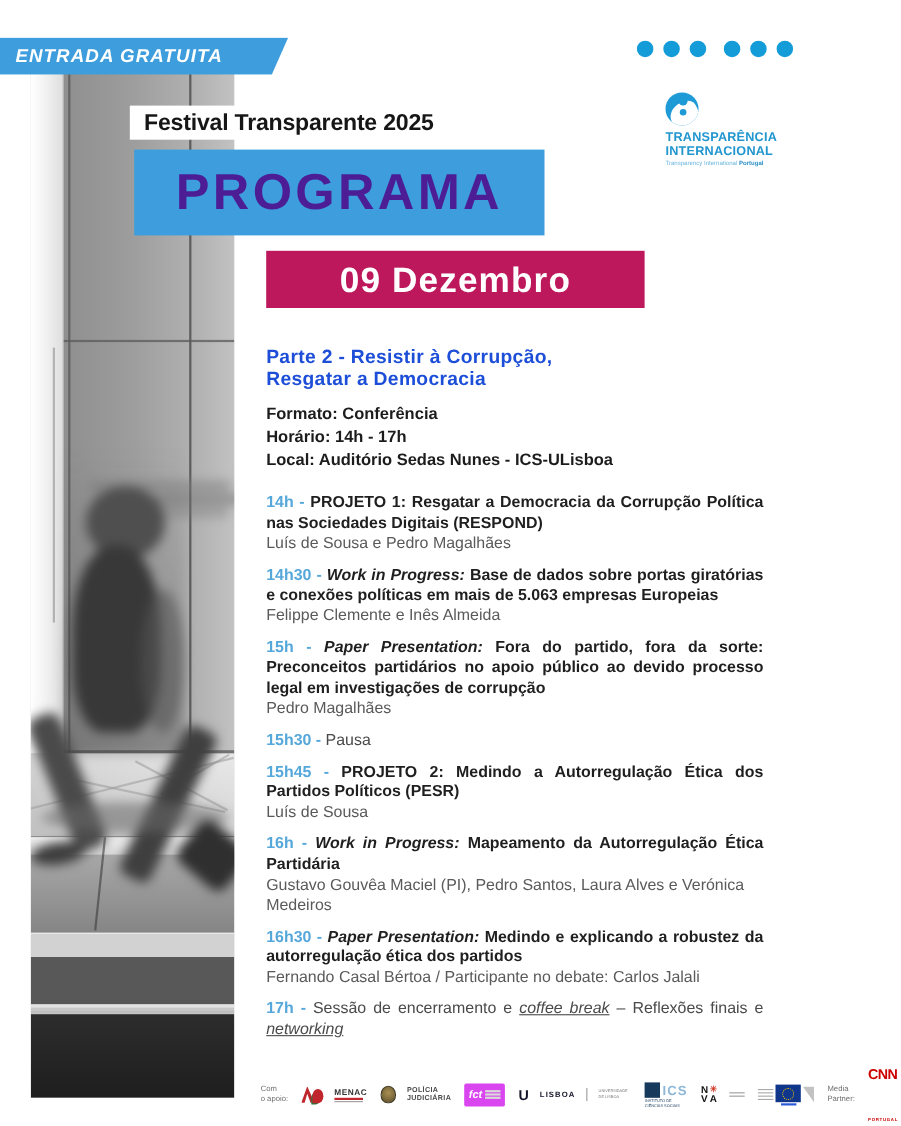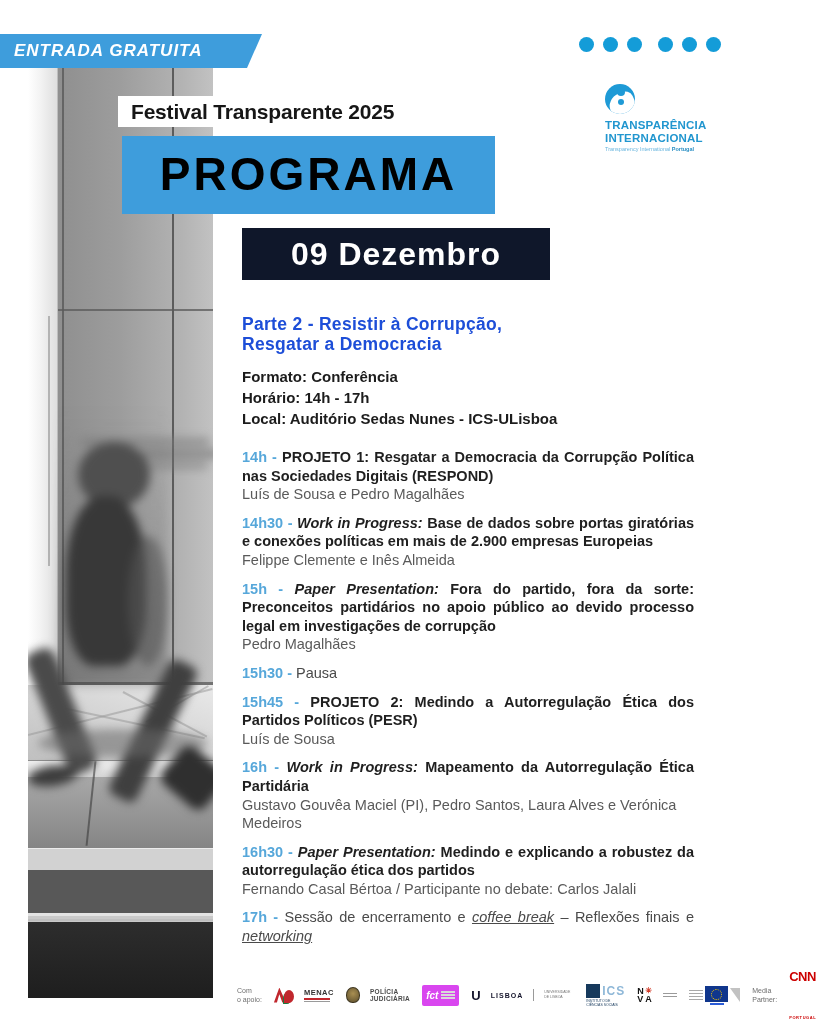--- a/index.html
+++ b/index.html
@@ -66,22 +66,22 @@
   .leg-back { left:18px; top:580px; width:30px; height:130px; background:#4a4a4a; border-radius:10px; transform:rotate(-22deg); }
   .leg-front { left:110px; top:590px; width:30px; height:150px; background:#3f3f3f; border-radius:8px; transform:rotate(26deg); }
   .foot-back { left:0; top:700px; width:50px; height:20px; background:#3c3c3c; border-radius:50%; transform:rotate(-8deg); }
   .foot-front { left:138px; top:688px; width:55px; height:48px; background:#2f2f2f; border-radius:20%; transform:rotate(40deg); }
   .ground-shadow { left:10px; top:663px; width:170px; height:28px; background:#6a6a6a; opacity:.55; border-radius:50%; }
 
   
   .title-box { position:absolute; left:118px; top:96px; width:304px; height:31px; background:#fff; z-index:4; }
   .title-box span { display:block; line-height:31px; padding-left:13px; font-size:21px; font-weight:700; color:#161616; letter-spacing:-.2px; }
   .programa-box { position:absolute; left:122px; top:136px; width:373px; height:78px; background:#3e9ddc; z-index:4; text-align:center; }
-  .programa-box span { line-height:77px; font-size:46px; font-weight:700; color:#000000; letter-spacing:3px; }
-  .date-box { position:absolute; left:242px; top:228px; width:308px; height:52px; background:#0f172a; z-index:4; text-align:center; }
+  .programa-box span { line-height:77px; font-size:46px; font-weight:700; color:#4c1d95; letter-spacing:3px; }
+  .date-box { position:absolute; left:242px; top:228px; width:344px; height:52px; background:#be185d; z-index:4; text-align:center; }
   .date-box span { line-height:52px; font-size:32px; font-weight:700; color:#fff; letter-spacing:1px; }
 
   
   .content { position:absolute; left:242px; top:314px; width:452px; z-index:4; }
   .session-heading { font-size:17.5px; font-weight:700; color:#1d4ed8; letter-spacing:.3px; line-height:20px; }
   .info { margin-top:12px; }
   .info div { font-size:15px; font-weight:700; color:#1c1c1c; line-height:21px; }
   .schedule { margin-top:19px; }
   .entry { margin-bottom:10px; }
   .entry p { font-size:14.5px; line-height:18.6px; text-align:justify; }
@@ -216,21 +216,21 @@
       <div>Formato: Conferência</div>
       <div>Horário: 14h - 17h</div>
       <div>Local: Auditório Sedas Nunes - ICS-ULisboa</div>
     </div>
     <div class="schedule" id="schedule">
         <div class="entry">
           <p><span class="time">14h - </span><span class="seg-b">PROJETO 1: Resgatar a Democracia da Corrupção Política nas Sociedades Digitais (RESPOND)</span></p>
           <p class="speakers">Luís de Sousa e Pedro Magalhães</p>
         </div>
         <div class="entry">
-          <p><span class="time">14h30 - </span><span class="seg-bi">Work in Progress:</span><span class="seg-b"> Base de dados sobre portas giratórias e conexões políticas em mais de 2.900 empresas Europeias</span></p>
+          <p><span class="time">14h30 - </span><span class="seg-bi">Work in Progress:</span><span class="seg-b"> Base de dados sobre portas giratórias e conexões políticas em mais de 5.063 empresas Europeias</span></p>
           <p class="speakers">Felippe Clemente e Inês Almeida</p>
         </div>
         <div class="entry">
           <p><span class="time">15h - </span><span class="seg-bi">Paper Presentation:</span><span class="seg-b"> Fora do partido, fora da sorte: Preconceitos partidários no apoio público ao devido processo legal em investigações de corrupção</span></p>
           <p class="speakers">Pedro Magalhães</p>
         </div>
         <div class="entry">
           <p><span class="time">15h30 - </span><span class="seg-p">Pausa</span></p>
         </div>
         <div class="entry">

